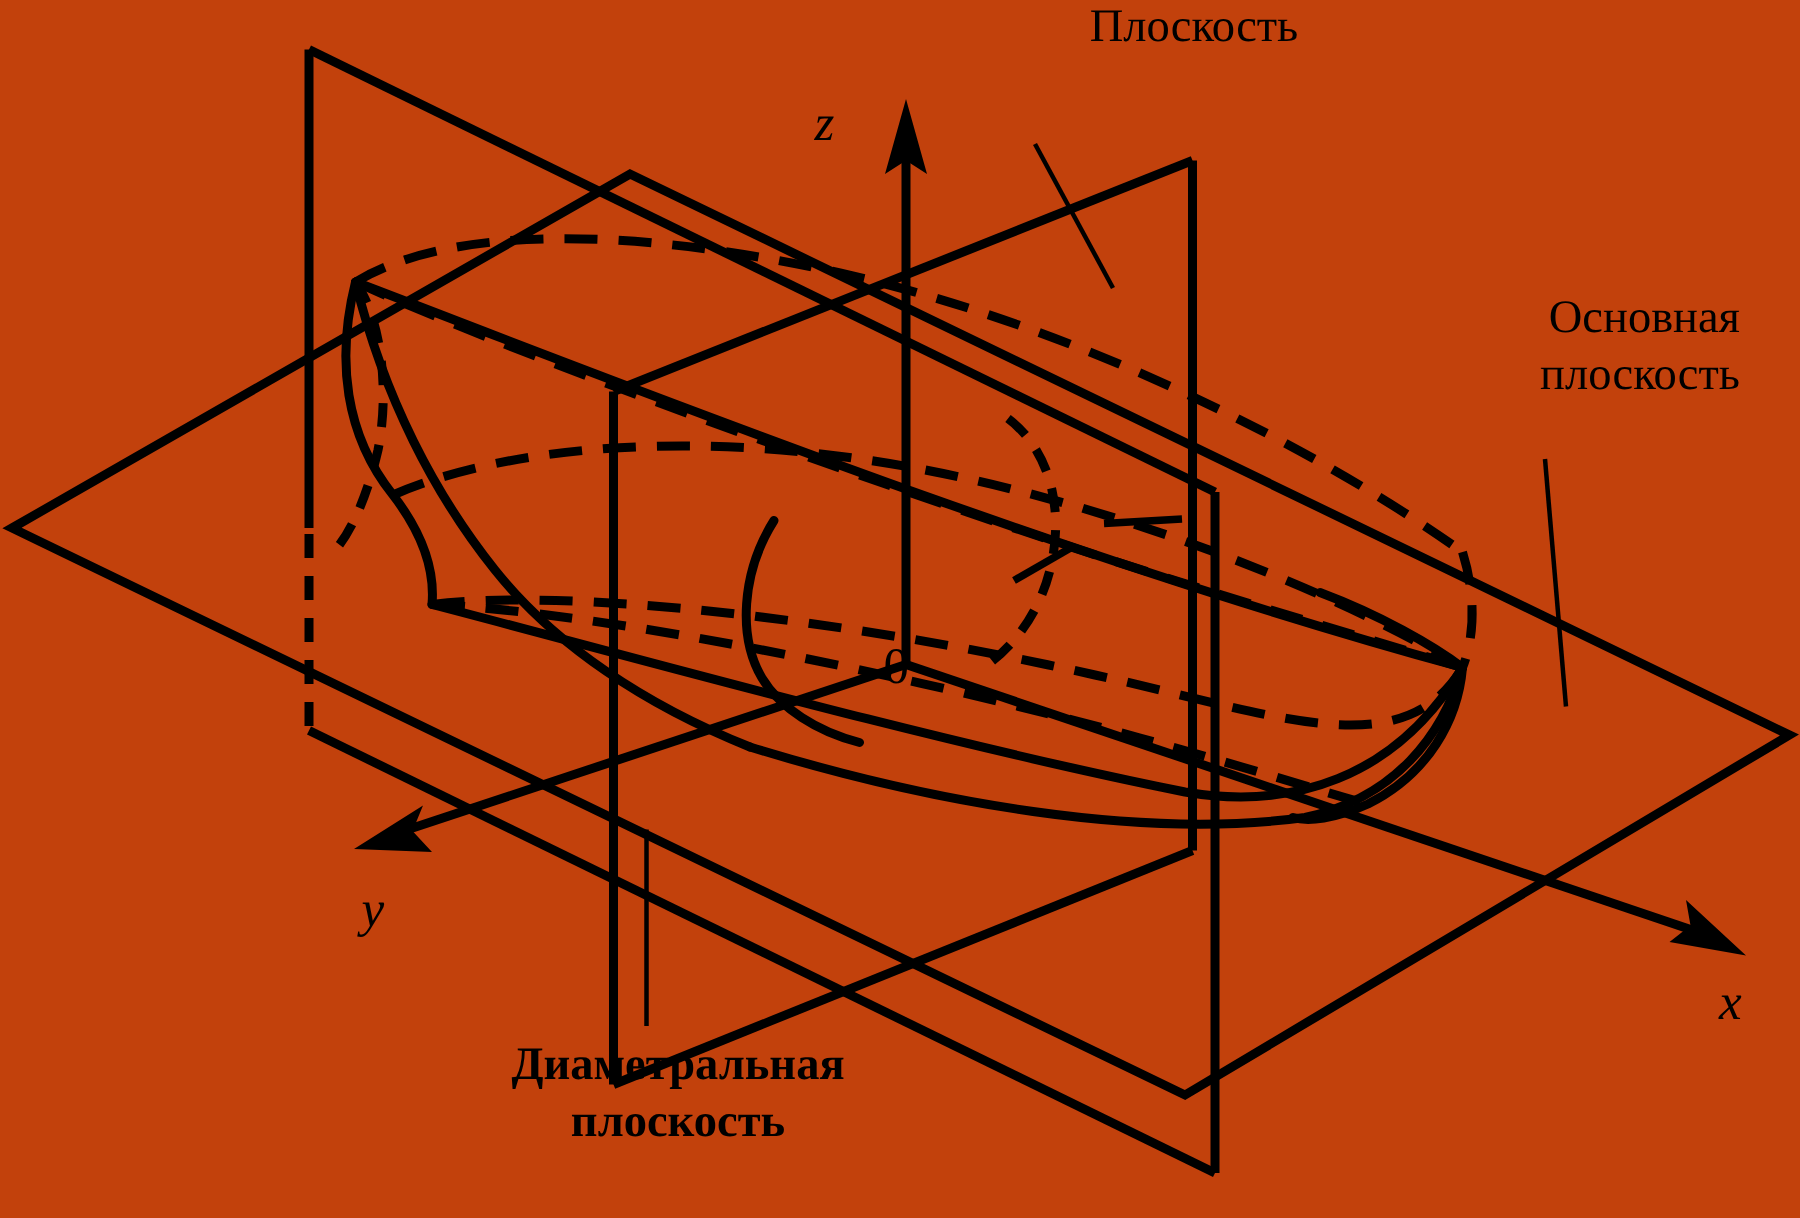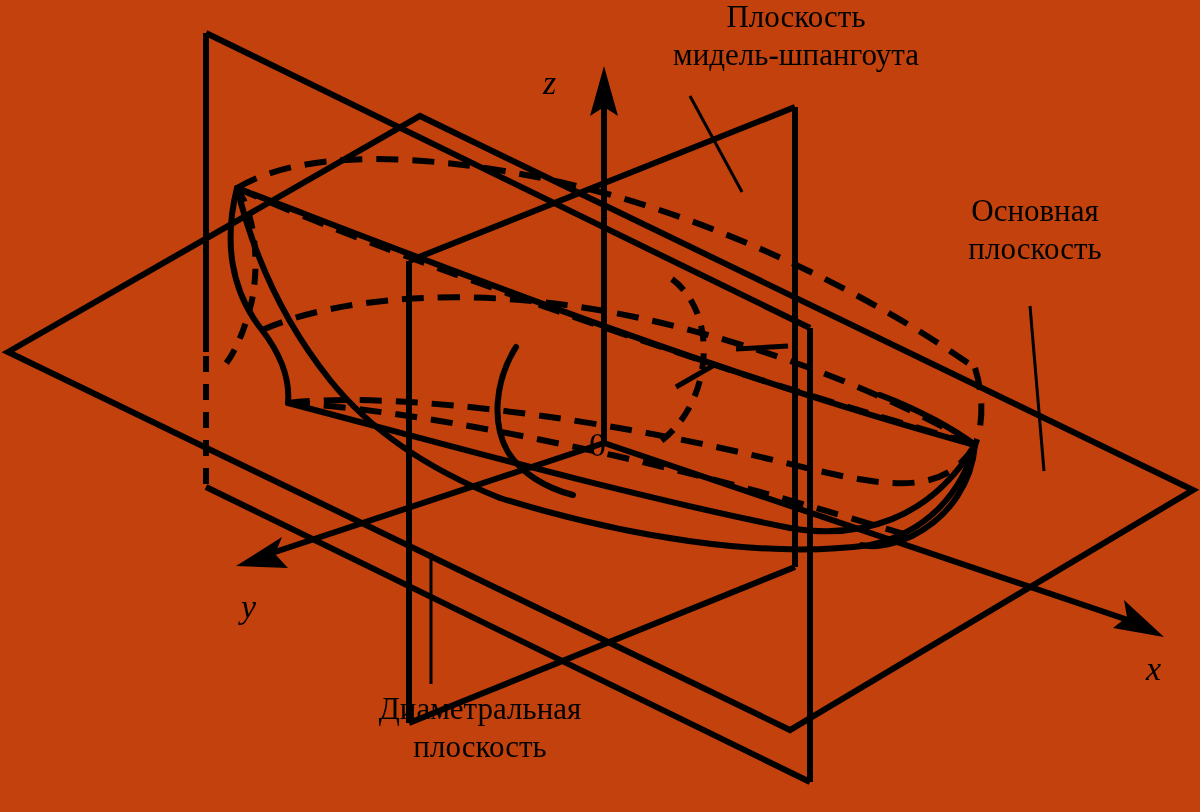--- a/index.html
+++ b/index.html
@@ -86,25 +86,27 @@
   }
   #label-midship {
     left: 600px;
     top: -2px;
     width: 392px;
   }
   #label-base {
     left: 910px;
     top: 192px;
     width: 250px;
+    text-align: right;
   }
   #label-diametral {
-    left: 280px;
+    left: 252px;
     top: 690px;
     width: 400px;
+    font-weight: bold;
   }
   #label-axis-z {
     left: 543px;
     top: 62px;
   }
   #label-axis-y {
     left: 241px;
     top: 586px;
   }
   #label-axis-x {
@@ -220,21 +222,20 @@
 
     <g>
       <path class="stroke-tick" d="M 736 349 L 788 346"></path>
       <path class="stroke-tick" d="M 676 387 L 716 364"></path>
     </g>
 
   </svg>
 
   <div class="lbl lbl-plane" id="label-midship">
     <div>Плоскость</div>
-    <div>мидель-шпангоута</div>
   </div>
 
   <div class="lbl lbl-plane" id="label-base">
     <div>Основная</div>
     <div>плоскость</div>
   </div>
 
   <div class="lbl lbl-plane" id="label-diametral">
     <div>Диаметральная</div>
     <div>плоскость</div>

